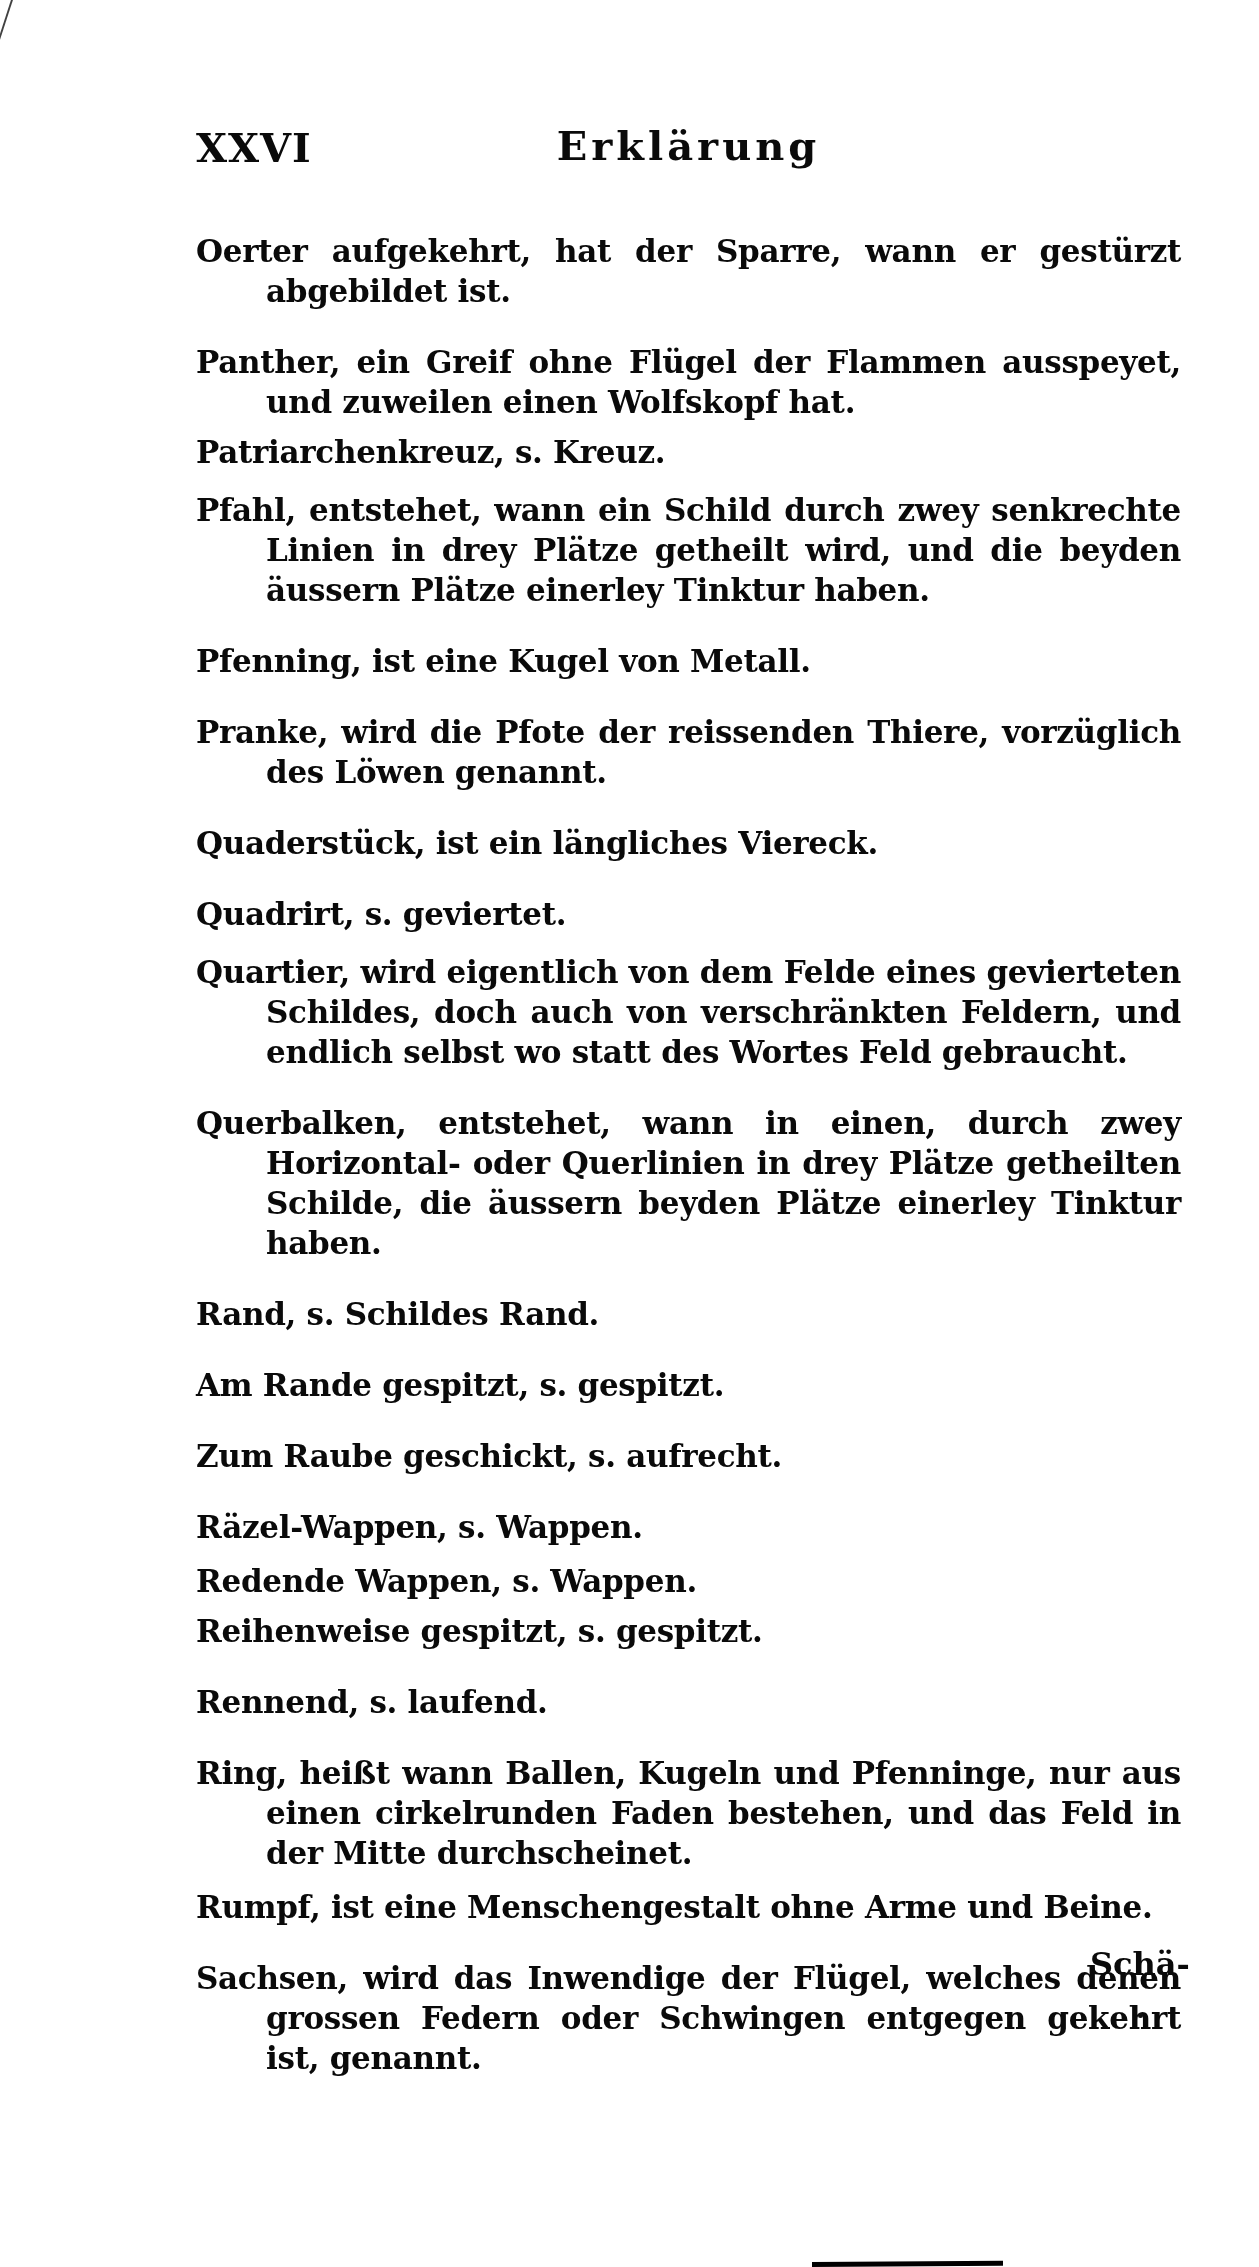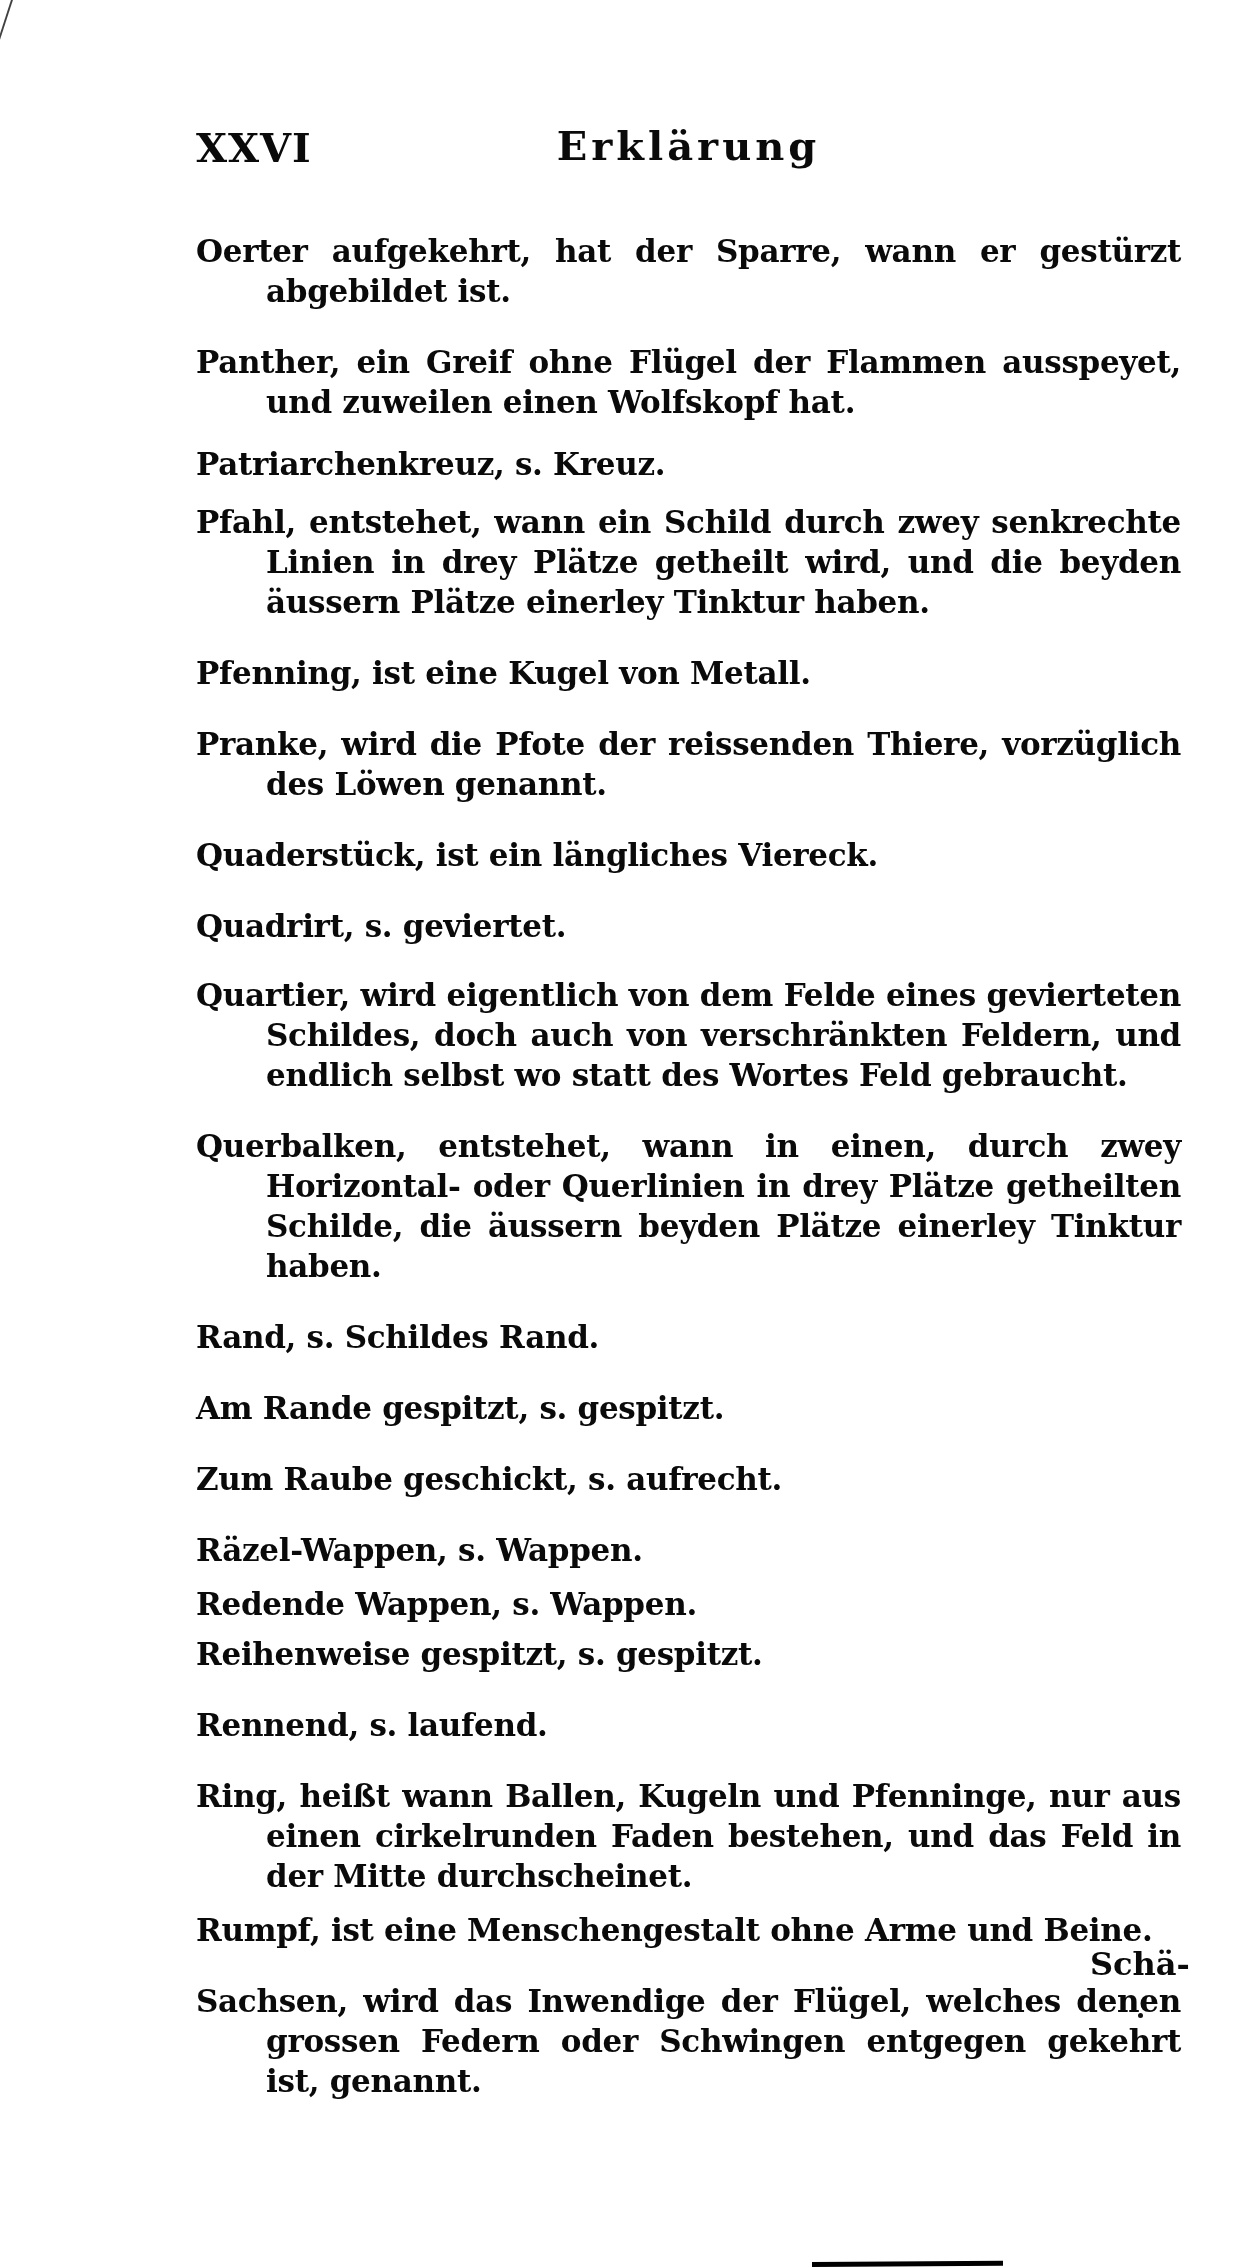--- a/index.html
+++ b/index.html
@@ -47,27 +47,27 @@
   <div class="left-edge-mark"></div>
 
   <div class="header">
     <span class="page-number">XXVI</span>
     <div class="running-head">Erklärung</div>
   </div>
 
   <div class="entries">
     <p class="entry"><span class="term">Oerter aufgekehrt,</span><span> hat der Sparre, wann er gestürzt abgebildet ist.</span></p>
     <p class="entry"><span class="term">Panther,</span><span> ein Greif ohne Flügel der Flammen ausspeyet, und zuweilen einen Wolfskopf hat.</span></p>
-    <p class="entry" style="margin-top:22px"><span class="term">Patriarchenkreuz,</span><span> s. Kreuz.</span></p>
+    <p class="entry" style="margin-top:10px"><span class="term">Patriarchenkreuz,</span><span> s. Kreuz.</span></p>
     <p class="entry" style="margin-top:18px"><span class="term">Pfahl,</span><span> entstehet, wann ein Schild durch zwey senkrechte Linien in drey Plätze getheilt wird, und die beyden äussern Plätze einerley Tinktur haben.</span></p>
     <p class="entry"><span class="term">Pfenning,</span><span> ist eine Kugel von Metall.</span></p>
     <p class="entry"><span class="term">Pranke,</span><span> wird die Pfote der reissenden Thiere, vorzüglich des Löwen genannt.</span></p>
     <p class="entry"><span class="term">Quaderstück,</span><span> ist ein längliches Viereck.</span></p>
     <p class="entry"><span class="term">Quadrirt,</span><span> s. geviertet.</span></p>
-    <p class="entry" style="margin-top:29px"><span class="term">Quartier,</span><span> wird eigentlich von dem Felde eines gevierteten Schildes, doch auch von verschränkten Feldern, und endlich selbst wo statt des Wortes Feld gebraucht.</span></p>
+    <p class="entry" style="margin-top:18px"><span class="term">Quartier,</span><span> wird eigentlich von dem Felde eines gevierteten Schildes, doch auch von verschränkten Feldern, und endlich selbst wo statt des Wortes Feld gebraucht.</span></p>
     <p class="entry"><span class="term">Querbalken,</span><span> entstehet, wann in einen, durch zwey Horizontal- oder Querlinien in drey Plätze getheilten Schilde, die äussern beyden Plätze einerley Tinktur haben.</span></p>
     <p class="entry"><span class="term">Rand,</span><span> s. Schildes Rand.</span></p>
     <p class="entry"><span class="term">Am Rande gespitzt,</span><span> s. gespitzt.</span></p>
     <p class="entry"><span class="term">Zum Raube geschickt,</span><span> s. aufrecht.</span></p>
     <p class="entry"><span class="term">Räzel-Wappen,</span><span> s. Wappen.</span></p>
     <p class="entry" style="margin-top:14px"><span class="term">Redende Wappen,</span><span> s. Wappen.</span></p>
     <p class="entry" style="margin-top:3px"><span class="term">Reihenweise gespitzt,</span><span> s. gespitzt.</span></p>
     <p class="entry"><span class="term">Rennend,</span><span> s. laufend.</span></p>
     <p class="entry"><span class="term">Ring,</span><span> heißt wann Ballen, Kugeln und Pfenninge, nur aus einen cirkelrunden Faden bestehen, und das Feld in der Mitte durchscheinet.</span></p>
     <p class="entry" style="margin-top:14px"><span class="term">Rumpf,</span><span> ist eine Menschengestalt ohne Arme und Beine.</span></p>

